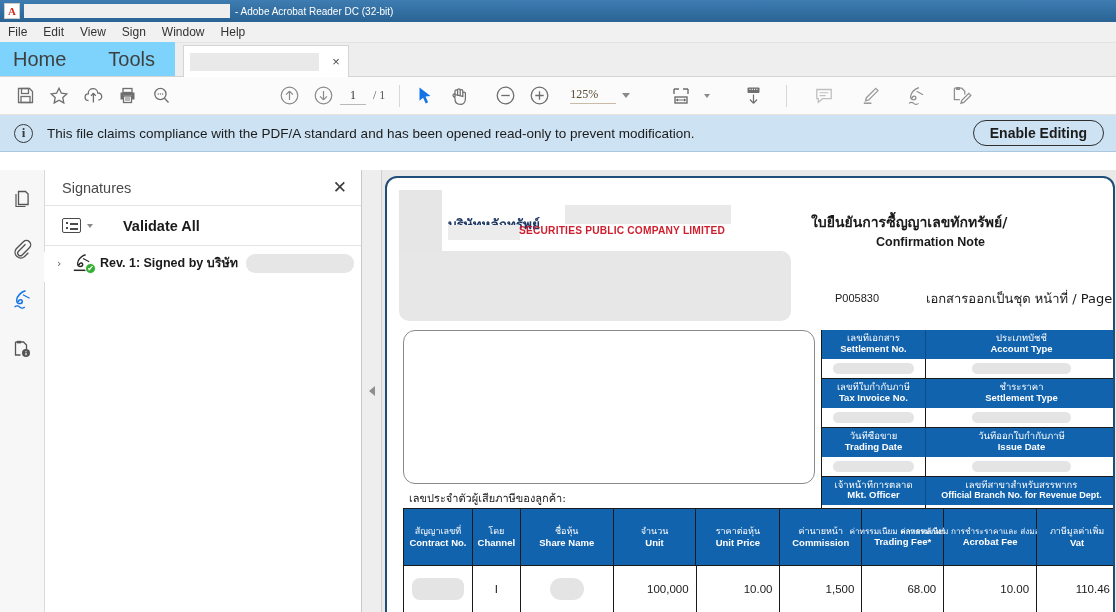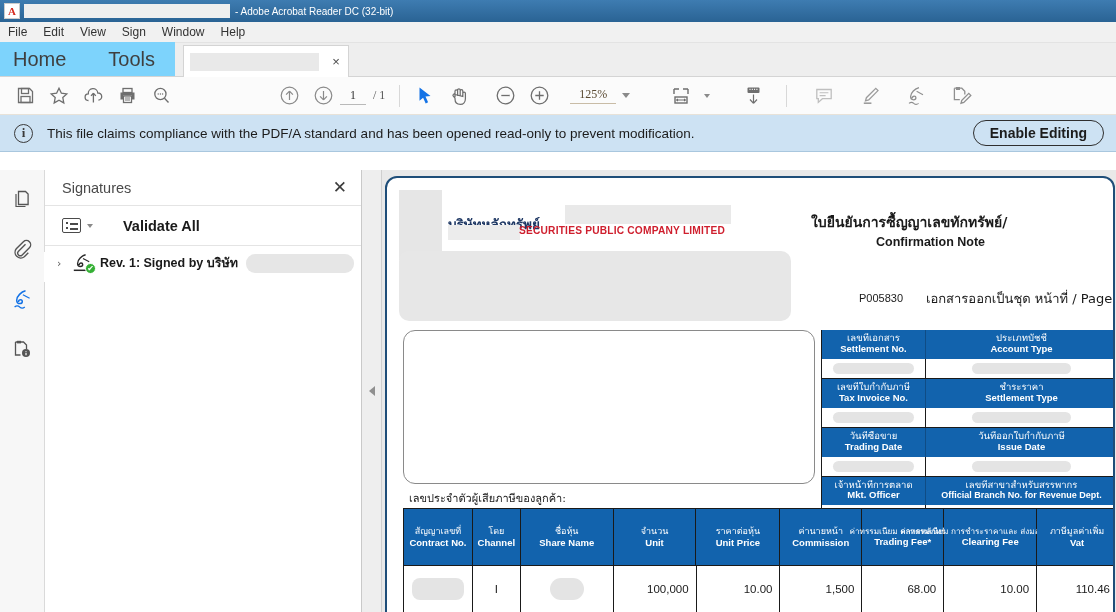--- a/index.html
+++ b/index.html
@@ -93,21 +93,21 @@
   .page-field {
     width: 26px; height: 18px; font-size: 12px; color: #333;
     text-align: center; border: none; border-bottom: 1px solid #b9b9b9;
     background: transparent; font-family: "Liberation Serif", serif;
   }
   .page-total {
     font-size: 12px; color: #555; margin-left: 7px;
     font-family: "Liberation Serif", serif;
   }
   .zoom-field {
-    font-size: 12px; color: #5a4a32; width: 46px; text-align: center;
+    font-size: 12px; color: #5a4a32; width: 46px; 
     border-bottom: 1px solid #c9bca6; padding-bottom: 1px;
     font-family: "Liberation Serif", serif;
   }
   .caret {
     width: 0; height: 0; border-left: 4px solid transparent;
     border-right: 4px solid transparent; border-top: 5px solid #8a8a8a;
     margin-left: 6px;
   }
   .caret.small {
     border-left-width: 3.5px; border-right-width: 3.5px; border-top-width: 4.5px;
@@ -291,21 +291,21 @@
     font-size: 14px; color: #1a1a1a; font-weight: bold;
     font-family: "DejaVu Sans", sans-serif; white-space: nowrap;
   }
   .pdf-title2 {
     position: absolute; left: 489px; top: 57px;
     font-size: 12.5px; color: #1a1a1a; font-weight: bold;
     white-space: nowrap;
   }
   .pdf-docno {
     position: absolute; left: 448px; top: 114px;
-    font-size: 11px; color: #1a1a1a; white-space: nowrap; margin-left: 24px;
+    font-size: 11px; color: #1a1a1a; white-space: nowrap;
   }
   .pdf-pageno {
     position: absolute; left: 539px; top: 110px;
     font-size: 13px; color: #1a1a1a;
     font-family: "DejaVu Sans", sans-serif; white-space: nowrap;
   }
 
   
   .pdf-box {
     position: absolute; left: 16px; top: 152px;
@@ -756,21 +756,21 @@
             <div class="tbl-th" style="width:82px">
               <span class="th">ค่านายหน้า</span>
               <span class="en">Commission</span>
             </div>
             <div class="tbl-th" style="width:82px">
               <span class="th" style="font-size:8.2px">ค่าทรรมเนียม ตลาดหลักทรัพย์</span>
               <span class="en">Trading Fee*</span>
             </div>
             <div class="tbl-th" style="width:93px">
               <span class="th" style="font-size:8.2px">ค่าทรรมเนียม การชำระราคาและ ส่งมอบหลักทรัพย์</span>
-              <span class="en">Clearing Fee</span>
+              <span class="en">Acrobat Fee</span>
             </div>
             <div class="tbl-th" style="width:80px;border-right:none">
               <span class="th">ภาษีมูลค่าเพิ่ม</span>
               <span class="en">Vat</span>
             </div>
           </div>
 
           <div class="tbl-row">
             <div class="tbl-td center" style="width:69px">
               <div class="td-redact" style="width:52px"></div>

